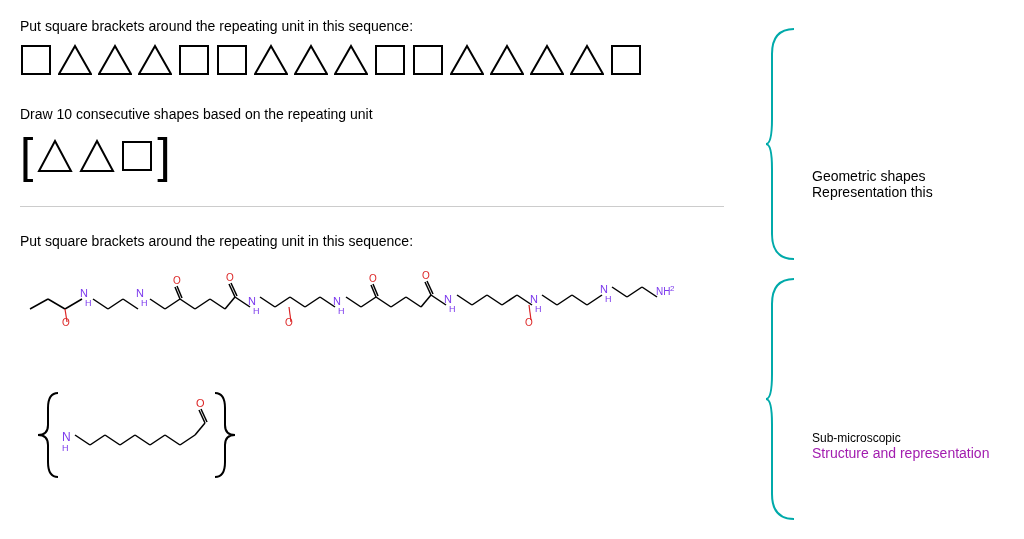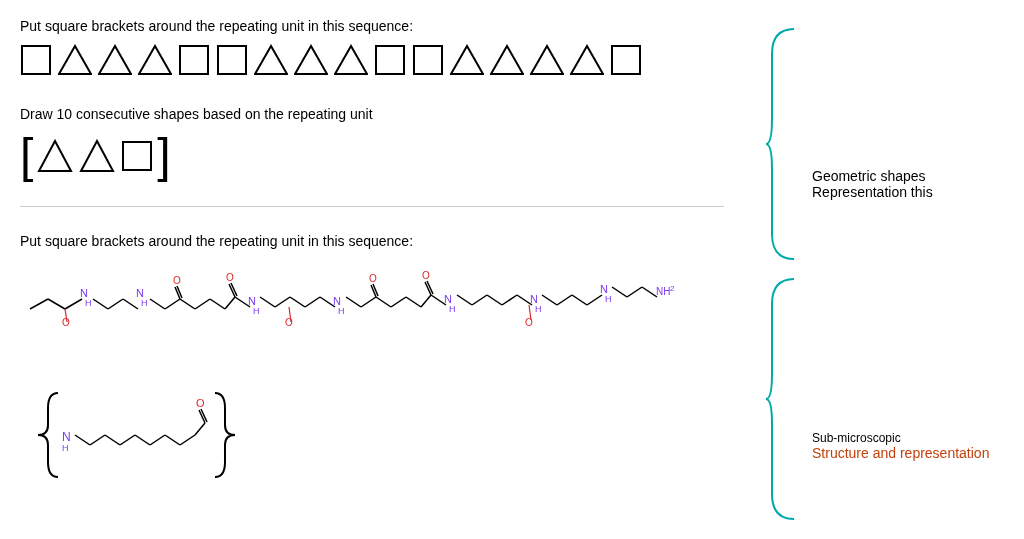--- a/index.html
+++ b/index.html
@@ -366,18 +366,18 @@
       </div>
     </div>
 
     <div class="right-section-bottom" style="position:relative; height:270px;">
 
       <svg width="40" height="250" viewBox="0 0 40 250" style="position:absolute; left:0; top:5px;">
         <path d="M 30 5 Q 8 5 8 30 L 8 100 Q 8 125 2 125 Q 8 125 8 150 L 8 220 Q 8 245 30 245" fill="none" stroke="#00aaaa" stroke-width="2"></path>
       </svg>
       <div style="margin-left:48px; margin-top:95px;">
         <div style="font-size:12px; color:#000; white-space:nowrap;">Sub-microscopic</div>
-        <div style="font-size:14px; color:#c2410c; white-space:nowrap;">Structure and representation</div>
+        <div style="font-size:14px; color:#a21caf; white-space:nowrap;">Structure and representation</div>
       </div>
     </div>
 
   </div>
 </div>
 
 </body></html>

